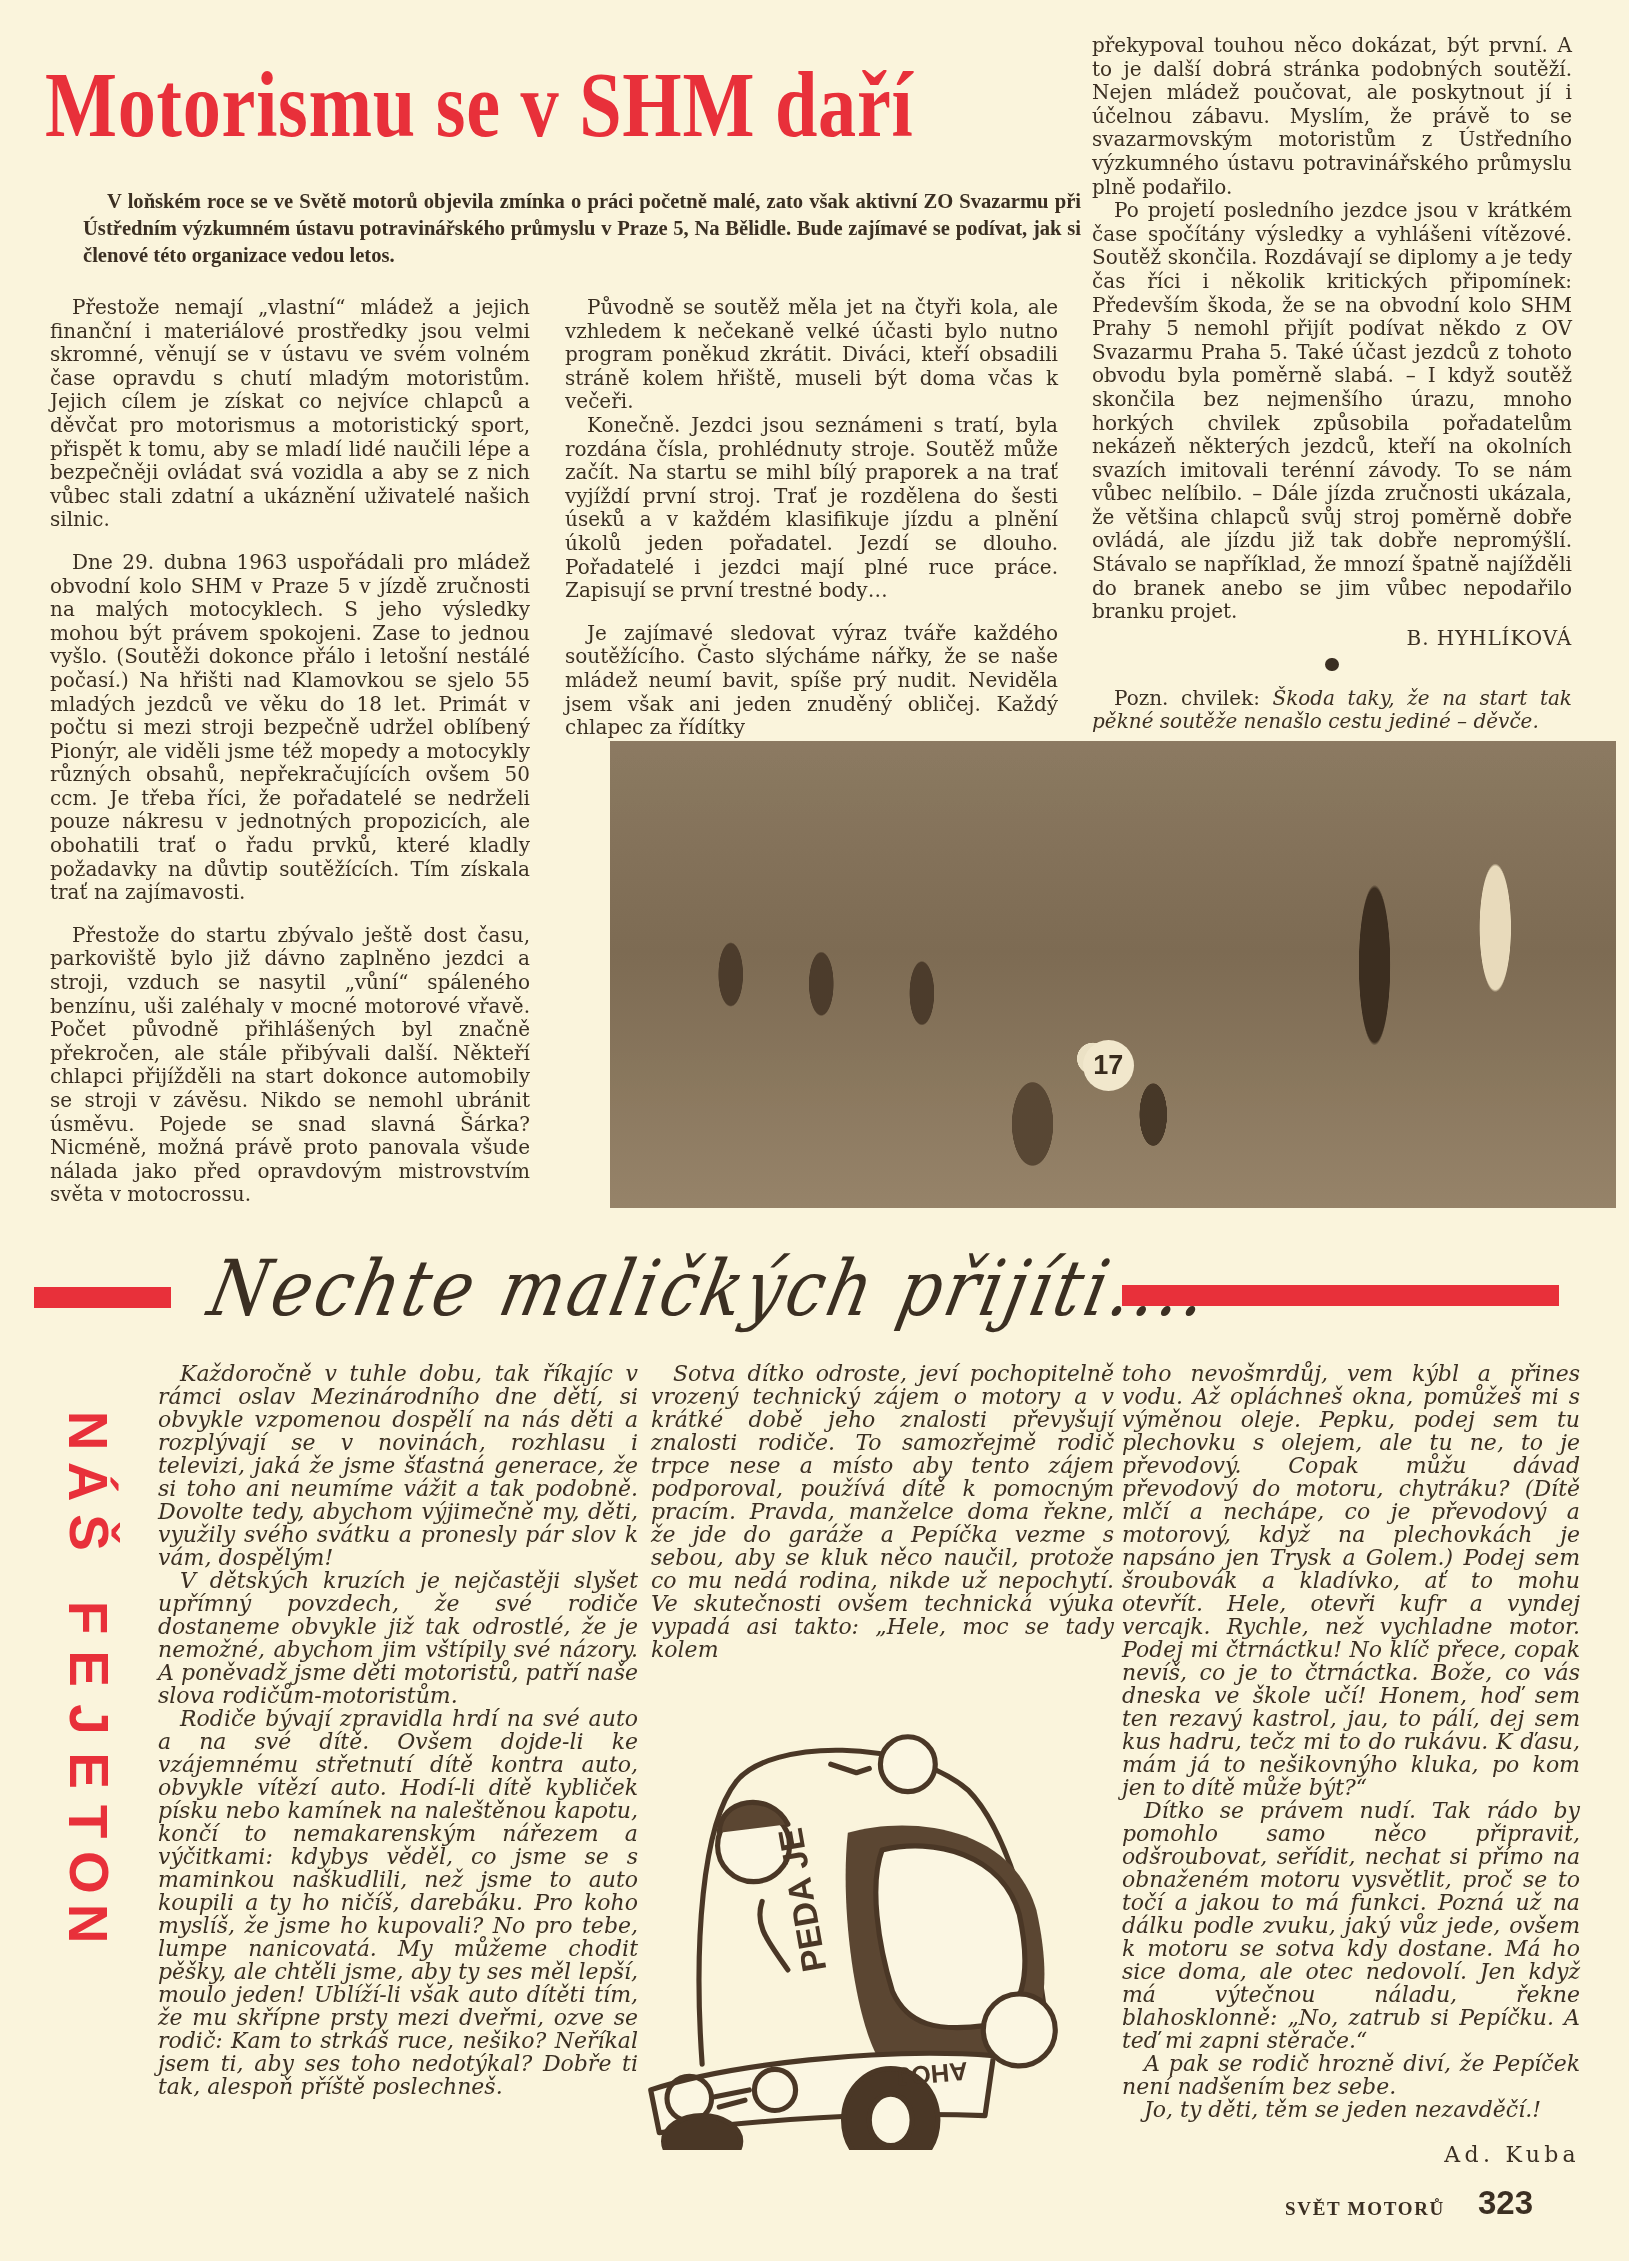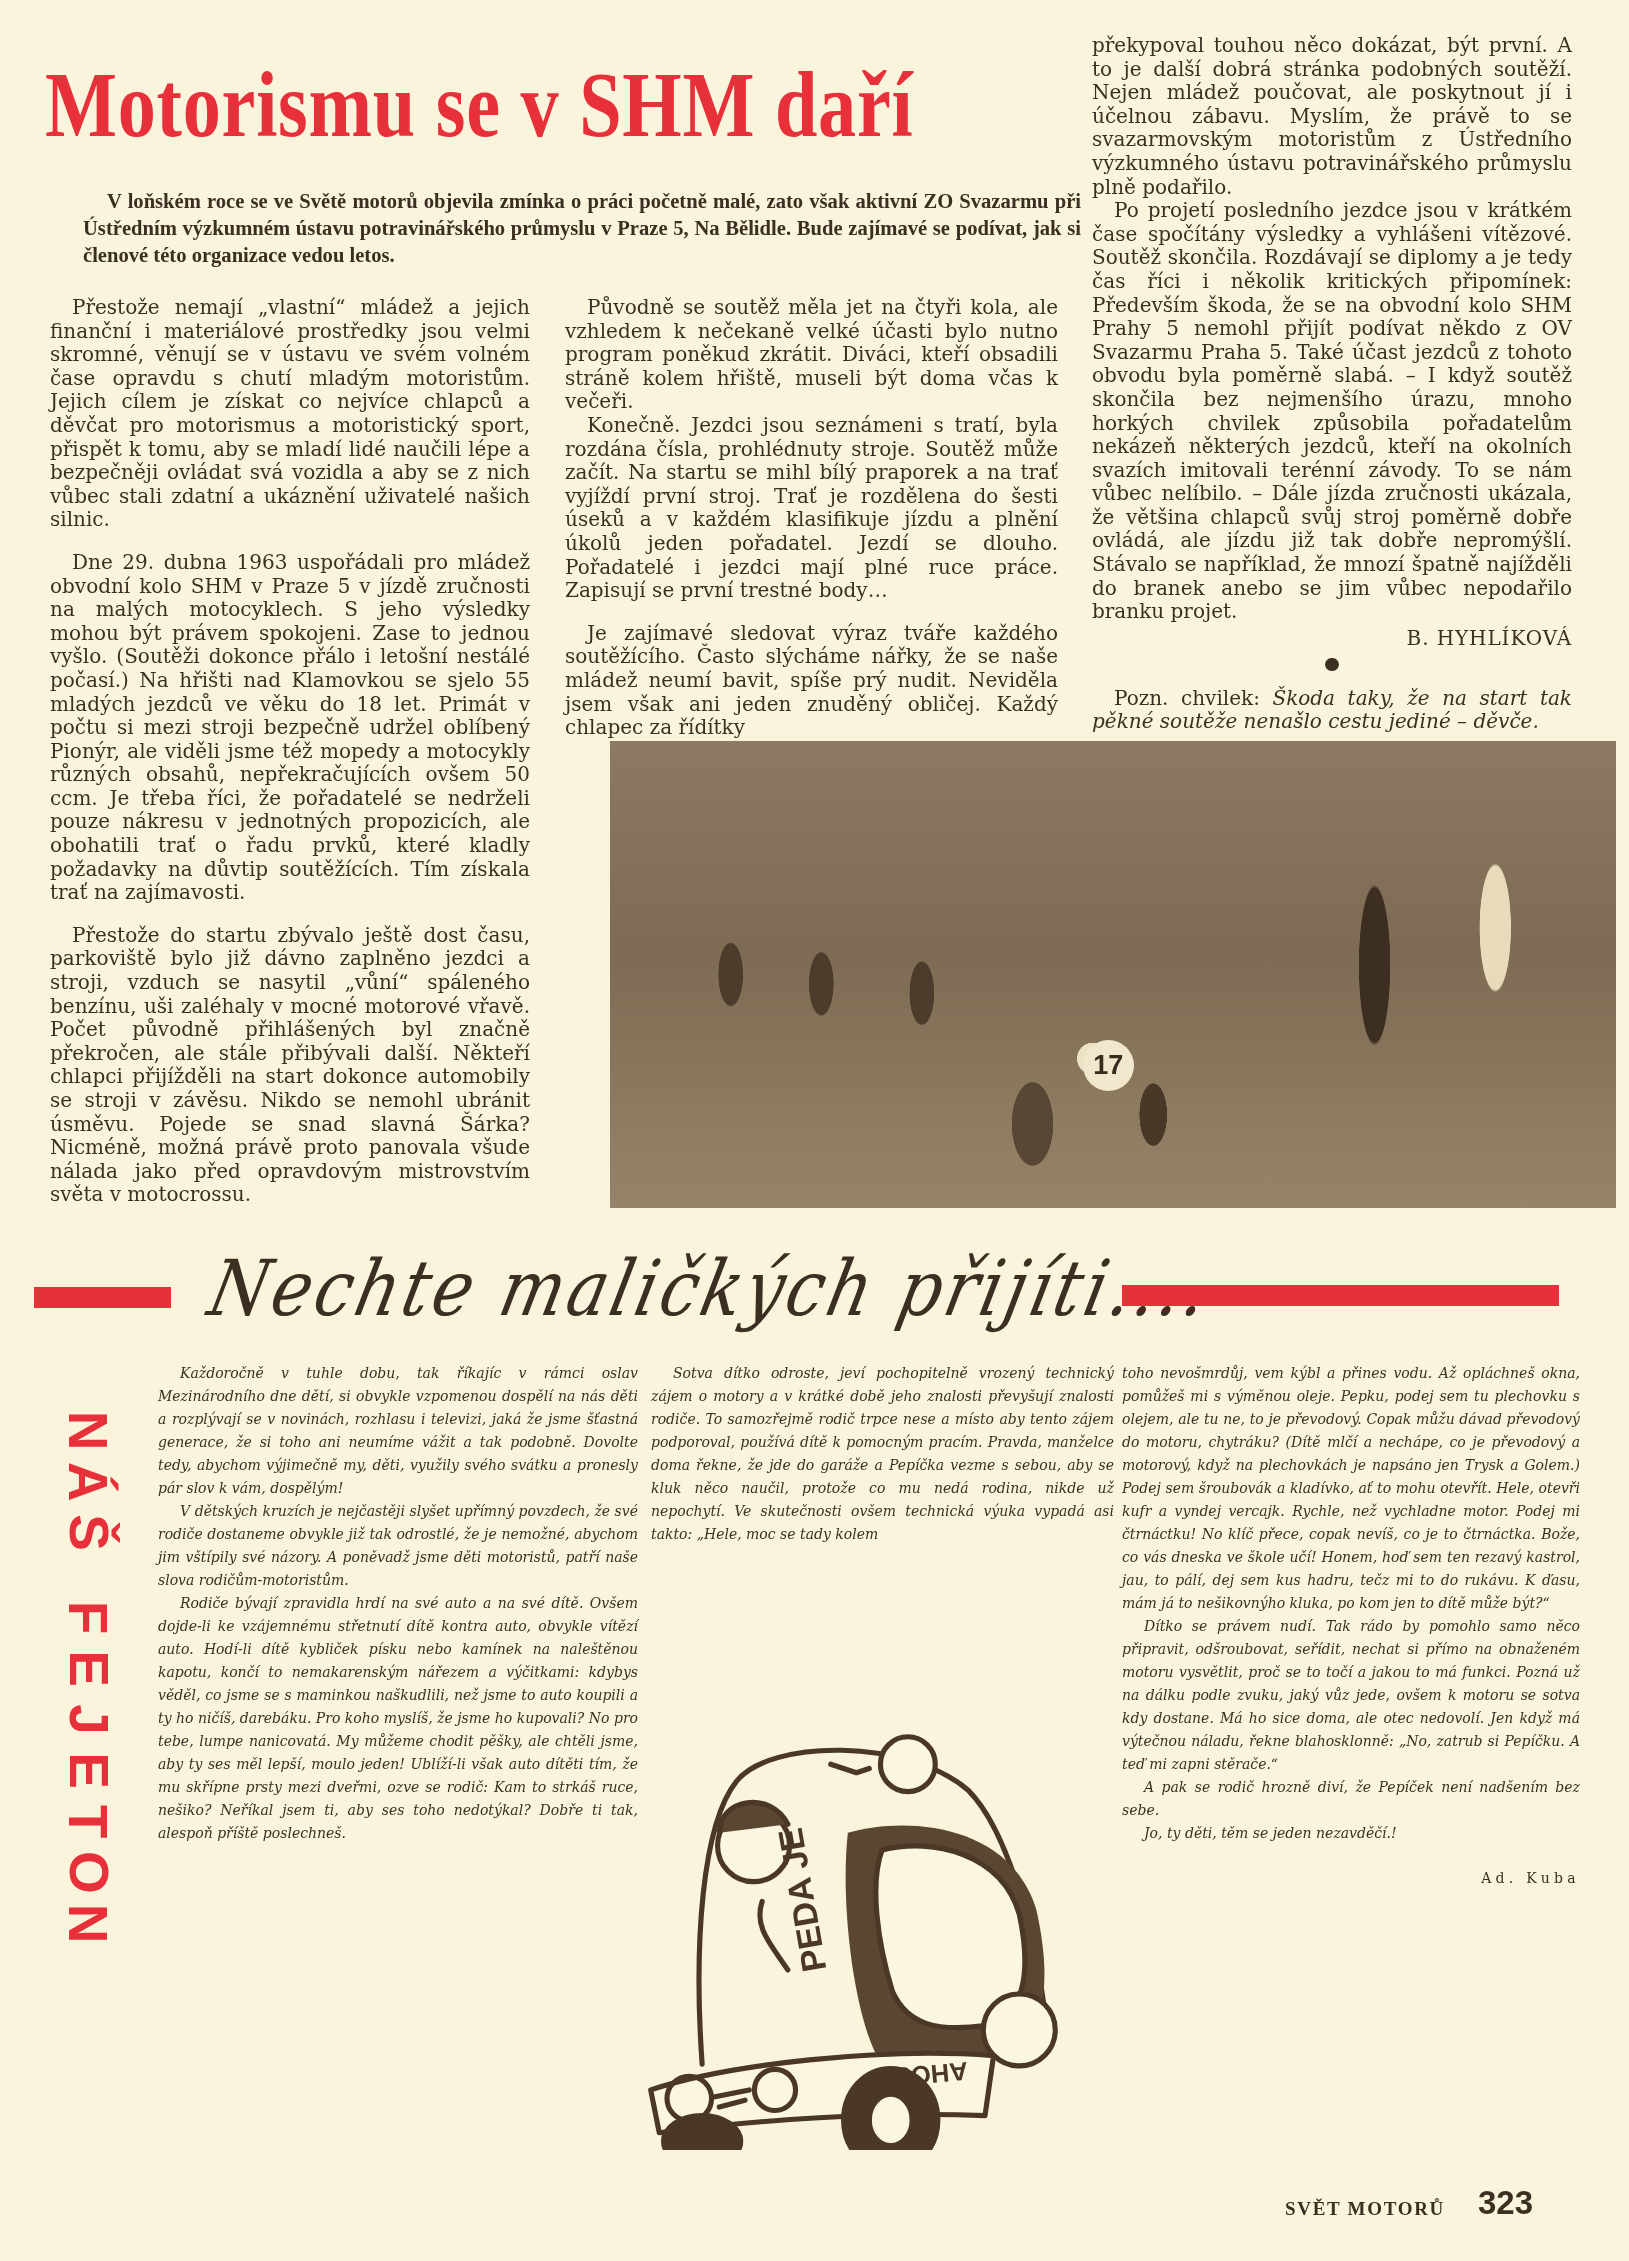--- a/index.html
+++ b/index.html
@@ -78,21 +78,21 @@
   .vlabel {
     left: 58px; top: 1405px; width: 60px; height: 702px;
     display: flex; flex-direction: column; align-items: center; justify-content: flex-start;
   }
   .vlabel span {
     display: block; color: #e8303a; font-family: "Liberation Sans", sans-serif; font-weight: bold;
     font-size: 55px; line-height: 51px; transform: rotate(90deg);
   }
   .vlabel .sp { height: 34px; }
 
-  .fcol { font-style: italic; font-size: 14px; line-height: 23px; text-align: justify; }
+  .fcol { font-style: italic; font-size: 22px; line-height: 23px; text-align: justify; }
   .fcol p { margin: 0; text-indent: 22px; }
   .fcol-a { left: 158px; top: 1362px; width: 480px; }
   .fcol-b { left: 651px; top: 1362px; width: 463px; }
   .fcol-c { left: 1122px; top: 1362px; width: 458px; }
   .signature { text-align: right; font-style: normal; letter-spacing: 4.3px; margin-top: 22px; }
 
   
   .cartoon { left: 625px; top: 1687px; width: 480px; height: 463px; }
 
   .footer {

